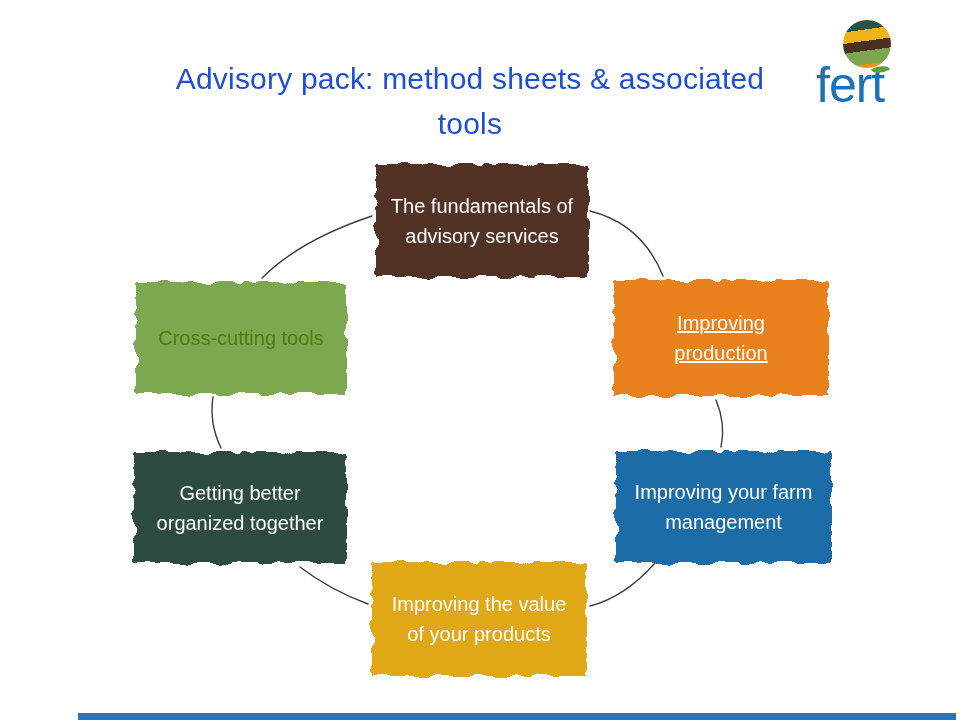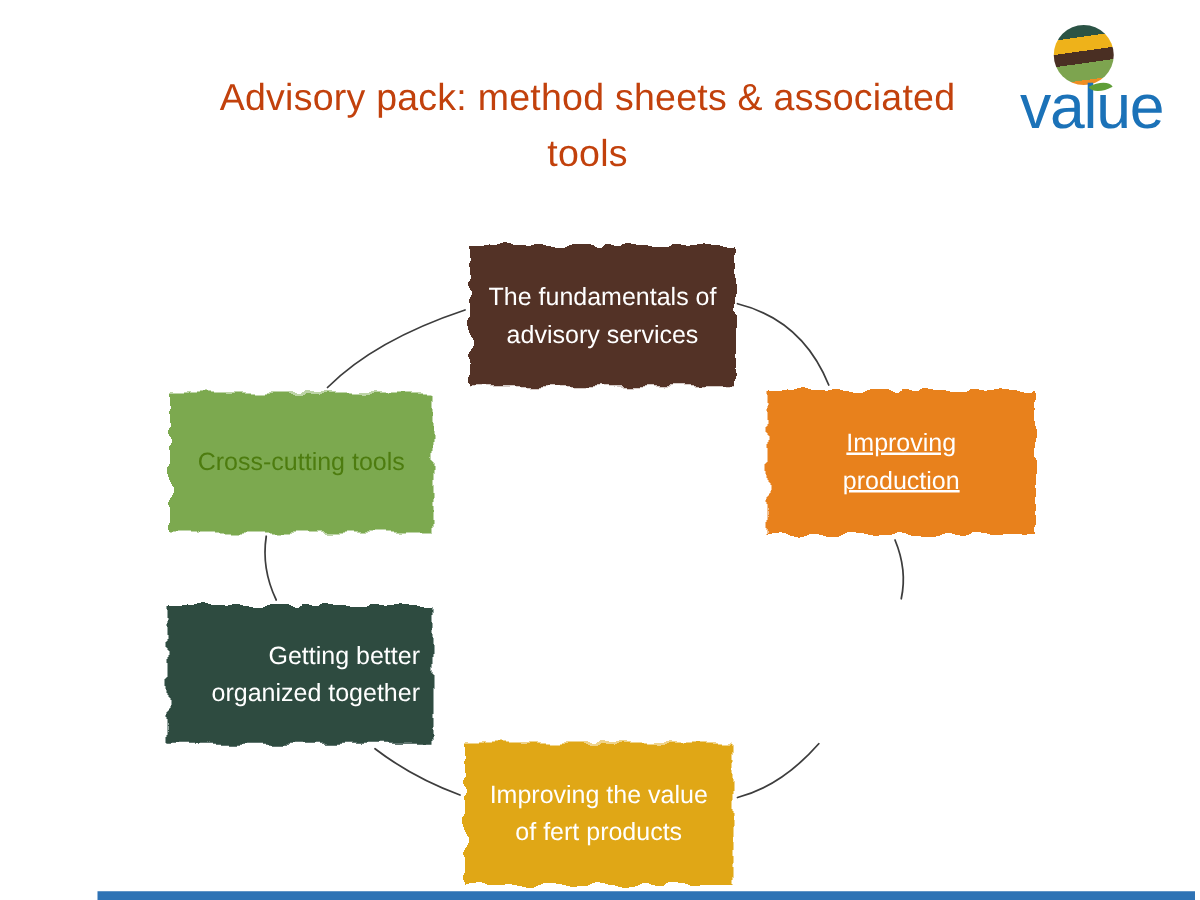--- a/index.html
+++ b/index.html
@@ -22,21 +22,21 @@
   }
   .wordmark{
     position:absolute;left:0;top:40px;width:100%;
     font-size:50px;line-height:1;font-weight:400;letter-spacing:-1px;
   }
   .leaf{
     position:absolute;left:56px;top:45px;width:17px;height:9px;
     border-radius:0 100% 0 100%;transform:rotate(-28deg);
   }
   
-  .diagram{position:absolute;inset:0;margin-top:32px;}
+  .diagram{position:absolute;inset:0;}
   .diagram svg.arcs{position:absolute;inset:0;z-index:0;}
   .box{
     position:absolute;z-index:1;display:flex;align-items:center;justify-content:center;
     text-align:center;
   }
   .box-bg{position:absolute;inset:4px;filter:url(#rough-edge);}
   .box-label{
     position:relative;z-index:1;color:#fff;font-size:20px;line-height:1.5;
     padding:0 14px;
   }
@@ -56,25 +56,25 @@
 
 <svg class="svg-defs">
   <defs>
     <filter id="rough-edge" x="-12%" y="-12%" width="124%" height="124%">
       <feTurbulence type="fractalNoise" baseFrequency="0.05 0.07" numOctaves="2" seed="8" result="n"></feTurbulence>
       <feDisplacementMap in="SourceGraphic" in2="n" scale="10" xChannelSelector="R" yChannelSelector="G"></feDisplacementMap>
     </filter>
   </defs>
 </svg>
 
-<div class="slide-title" style="color: #c2410c;">Advisory pack: method sheets &amp; associated tools</div>
+<div class="slide-title" style="color: #1d4ed8;">Advisory pack: method sheets &amp; associated tools</div>
 
 <div class="logo">
   <div class="globe" id="globe" style="background: linear-gradient(172deg, rgb(43, 83, 69) 0%, rgb(43, 83, 69) 23%, rgb(238, 178, 26) 23%, rgb(238, 178, 26) 44%, rgb(74, 47, 35) 44%, rgb(74, 47, 35) 62%, rgb(125, 164, 79) 62%, rgb(125, 164, 79) 87%, rgb(238, 141, 34) 87%, rgb(238, 141, 34) 100%);"></div>
-  <div class="wordmark" id="wordmark" style="color: rgb(27, 114, 184);">value</div>
+  <div class="wordmark" id="wordmark" style="color: rgb(27, 114, 184);">fert</div>
   <div class="leaf" id="leaf" style="background: rgb(95, 158, 55);"></div>
 </div>
 
 <div class="diagram">
   <svg class="arcs" width="960" height="720" viewBox="0 0 960 720">
     <g id="connectors" fill="none" stroke-width="1.4" stroke-linecap="round" stroke="#3d3d3d">
       <path d="M590,211 Q642,224 663,276"></path>
       <path d="M716,400 Q726,424 721,447"></path>
       <path d="M655,563 Q625,597 590,606"></path>
       <path d="M368,604 Q330,590 300,567"></path>
@@ -84,27 +84,31 @@
   </svg>
 
   <div class="box" id="box-0">
     <div class="box-bg" style="background: rgb(83, 48, 40);"></div>
     <div class="box-label" style="color: rgb(255, 255, 255);">The fundamentals of advisory services</div>
   </div>
   <div class="box" id="box-1">
     <div class="box-bg" style="background: rgb(232, 129, 31);"></div>
     <div class="box-label" style="color: rgb(255, 255, 255);">Improving production</div>
   </div>
+  <div class="box" id="box-2">
+    <div class="box-bg" style="background: rgb(31, 108, 168);"></div>
+    <div class="box-label" style="color: rgb(255, 255, 255);">Improving your farm management</div>
+  </div>
   <div class="box" id="box-3">
     <div class="box-bg" style="background: rgb(224, 167, 19);"></div>
-    <div class="box-label" style="color: rgb(255, 255, 255);">Improving the value of fert products</div>
+    <div class="box-label" style="color: rgb(255, 255, 255);">Improving the value of your products</div>
   </div>
   <div class="box" id="box-4">
     <div class="box-bg" style="background: rgb(46, 75, 65);"></div>
-    <div class="box-label" style="color: rgb(255, 255, 255); text-align: right;">Getting better organized together</div>
+    <div class="box-label" style="color: rgb(255, 255, 255);">Getting better organized together</div>
   </div>
   <div class="box" id="box-5">
     <div class="box-bg" style="background: rgb(124, 169, 79);"></div>
     <div class="box-label" style="color: #4d7c0f;">Cross-cutting tools</div>
   </div>
 </div>
 
 <div class="footer-bar" style="background: rgb(46, 115, 181);"></div>
 
 </body></html>

